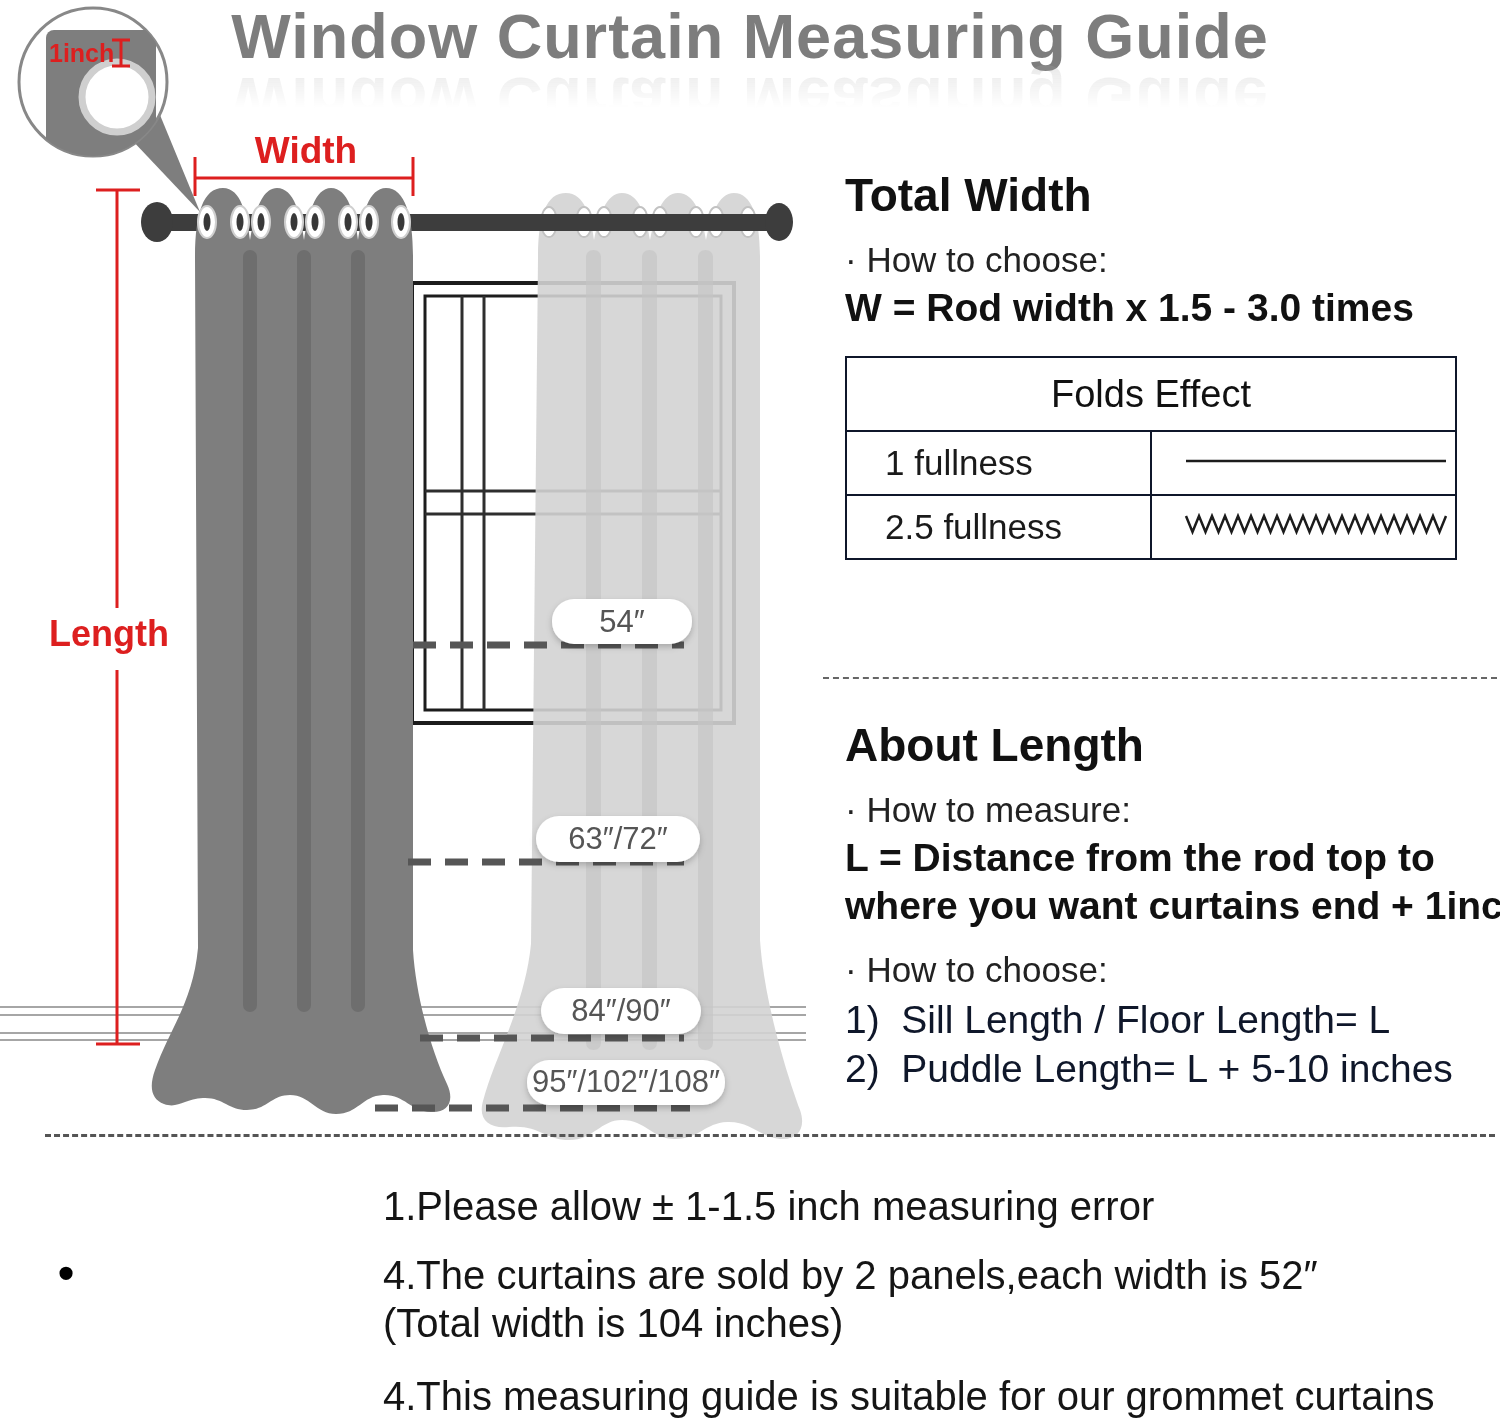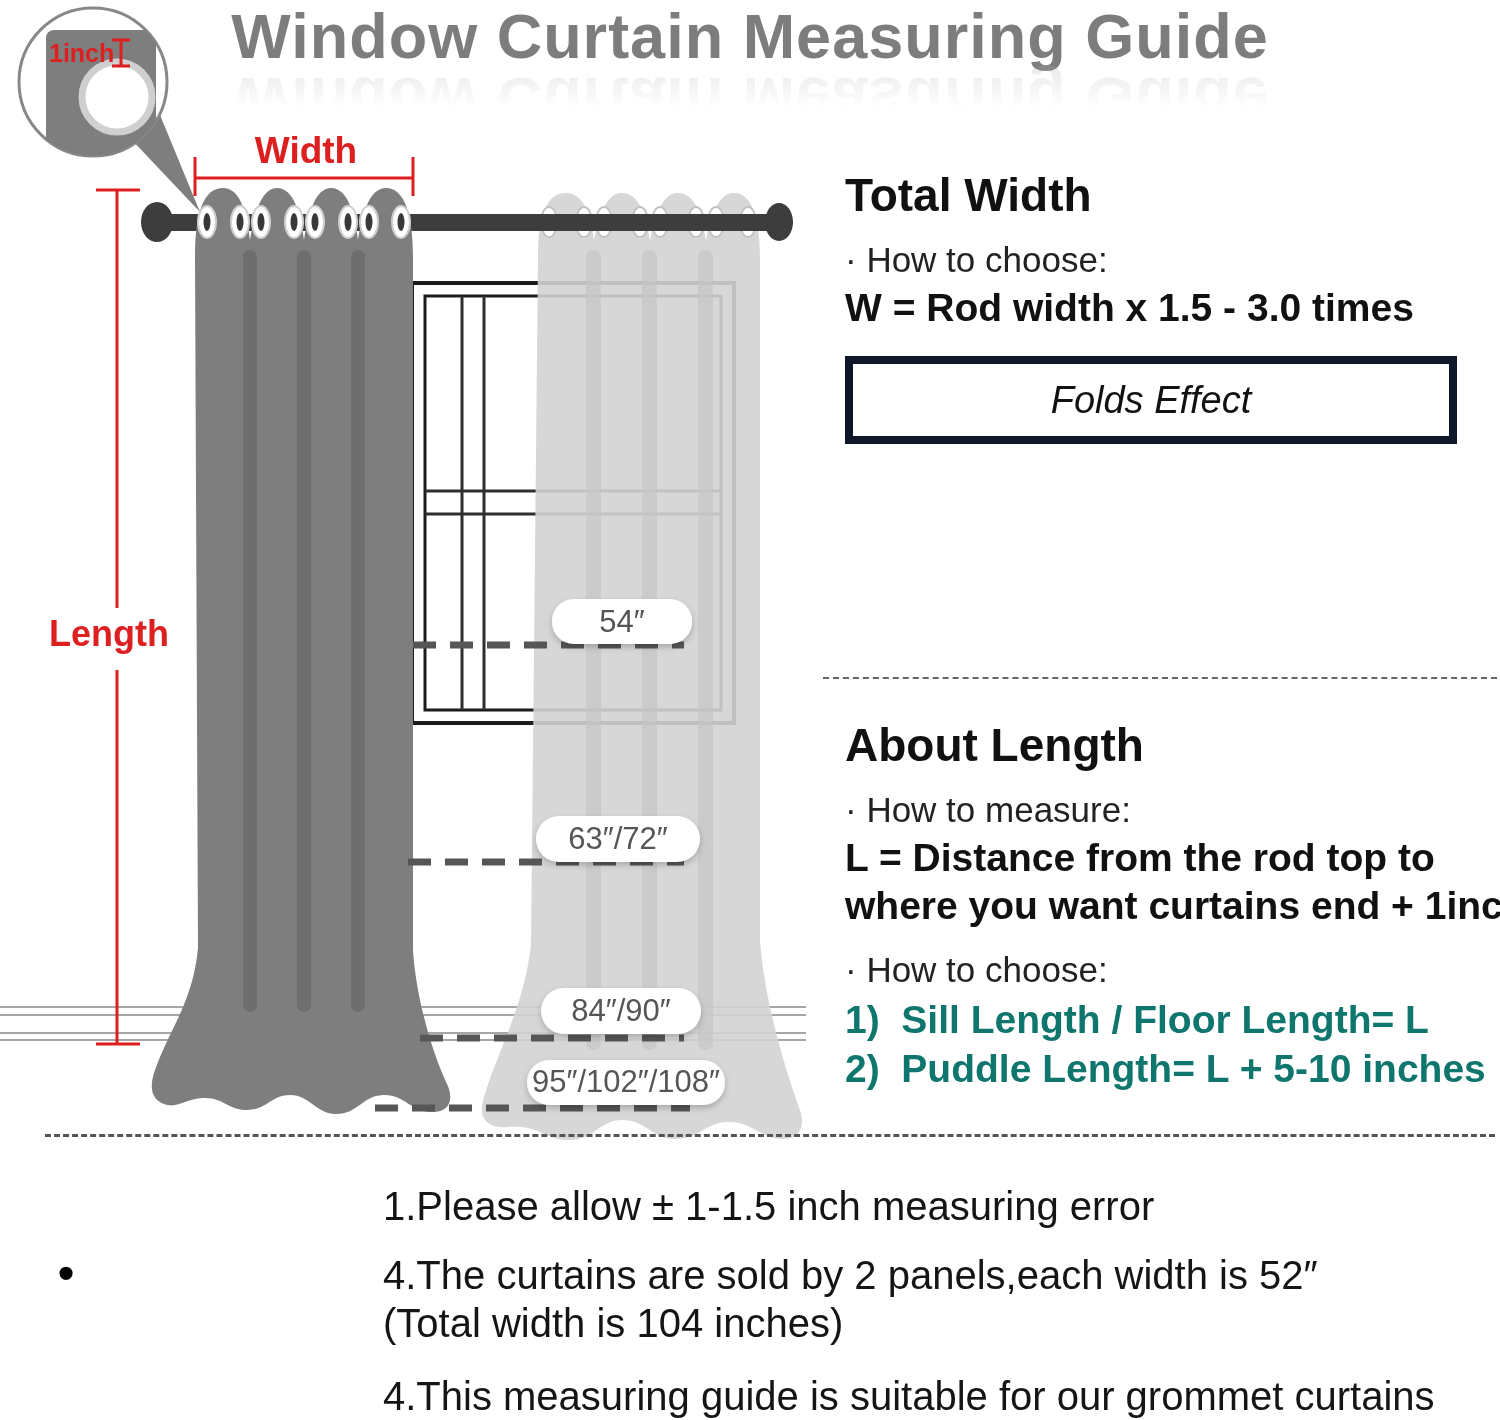--- a/index.html
+++ b/index.html
@@ -13,25 +13,25 @@
   .title-reflect{left:0;right:0;top:64px;text-align:center;
     font-size:63px;font-weight:bold;color:#a9a9a9;letter-spacing:1px;white-space:nowrap;
     transform:scaleY(-1);opacity:.40;
     -webkit-mask-image:linear-gradient(to bottom,rgba(0,0,0,0) 38%,rgba(0,0,0,.65) 100%);
             mask-image:linear-gradient(to bottom,rgba(0,0,0,0) 38%,rgba(0,0,0,.65) 100%);}
 
   
   .h2{font-size:46px;font-weight:bold;color:#111;}
   .sub{font-size:35px;color:#222;}
   .formula{font-size:39px;font-weight:bold;color:#111;white-space:pre;}
-  .opt{font-size:39px;font-weight:bold;color:#0f766e;white-space:pre;}
+  .opt{font-size:39px;font-weight:normal;color:#0f172a;white-space:pre;}
 
   
   table.folds{border-collapse:collapse;table-layout:fixed;width:612px;background:#fff;}
-  table.folds,table.folds td{border:8px solid #0f172a;font-style:italic;}
+  table.folds,table.folds td{border:2px solid #0f172a;}
   td.fold-head{height:70px;text-align:center;font-size:38px;color:#111;}
   td.fold-label{width:278px;height:60px;font-size:35px;padding-left:38px;}
   td.fold-effect{padding-left:26px;}
 
   
   .dash-div{border-top:3px dashed #555;height:0;}
   .dash-div.thin{border-top:2px dashed #666;}
 
   
   .note-head{font-size:62px;font-weight:bold;color:#000;display:flex;align-items:center;gap:28px;}
@@ -201,20 +201,34 @@
 
 <div class="abs h2" style="left:845px;top:168px">Total Width</div>
 <div class="abs sub" style="left:845px;top:240px">· How to choose:</div>
 <div class="abs formula" style="left:845px;top:286px">W = Rod width x 1.5 - 3.0 times</div>
 
 <table class="folds abs" style="left:845px;top:356px">
   <tbody>
       <tr>
         <td class="fold-head" colspan="2">Folds Effect</td>
       </tr>
+  <tr>
+    <td class="fold-label">1 fullness</td>
+    <td class="fold-effect">
+      <svg width="285" height="22" viewBox="0 0 285 22">
+            <polyline fill="none" stroke="#1c1c1c" stroke-width="2.5" points="8,11 28,11 48,11 68,11 88,11 108,11 128,11 148,11 168,11 188,11 208,11 228,11 248,11 268,11"></polyline>
+          </svg></td>
+  </tr>
+  <tr>
+    <td class="fold-label">2.5 fullness</td>
+    <td class="fold-effect">
+      <svg width="285" height="24" viewBox="0 0 285 24">
+            <polyline fill="none" stroke="#1c1c1c" stroke-width="2.5" points="8,3 14.5,19 21,3 27.5,19 34,3 40.5,19 47,3 53.5,19 60,3 66.5,19 73,3 79.5,19 86,3 92.5,19 99,3 105.5,19 112,3 118.5,19 125,3 131.5,19 138,3 144.5,19 151,3 157.5,19 164,3 170.5,19 177,3 183.5,19 190,3 196.5,19 203,3 209.5,19 216,3 222.5,19 229,3 235.5,19 242,3 248.5,19 255,3 261.5,19 268,3"></polyline>
+          </svg></td>
+  </tr>
 </tbody>
   </table>
 
 <div class="abs dash-div thin" style="left:823px;top:677px;width:674px"></div>
 
 <div class="abs h2" style="left:845px;top:718px">About Length</div>
 <div class="abs sub" style="left:845px;top:790px">· How to measure:</div>
 <div class="abs formula" style="left:845px;top:836px">L = Distance from the rod top to</div>
 <div class="abs formula" style="left:845px;top:884px">where you want curtains end + 1inch</div>
 <div class="abs sub" style="left:845px;top:950px">· How to choose:</div>

